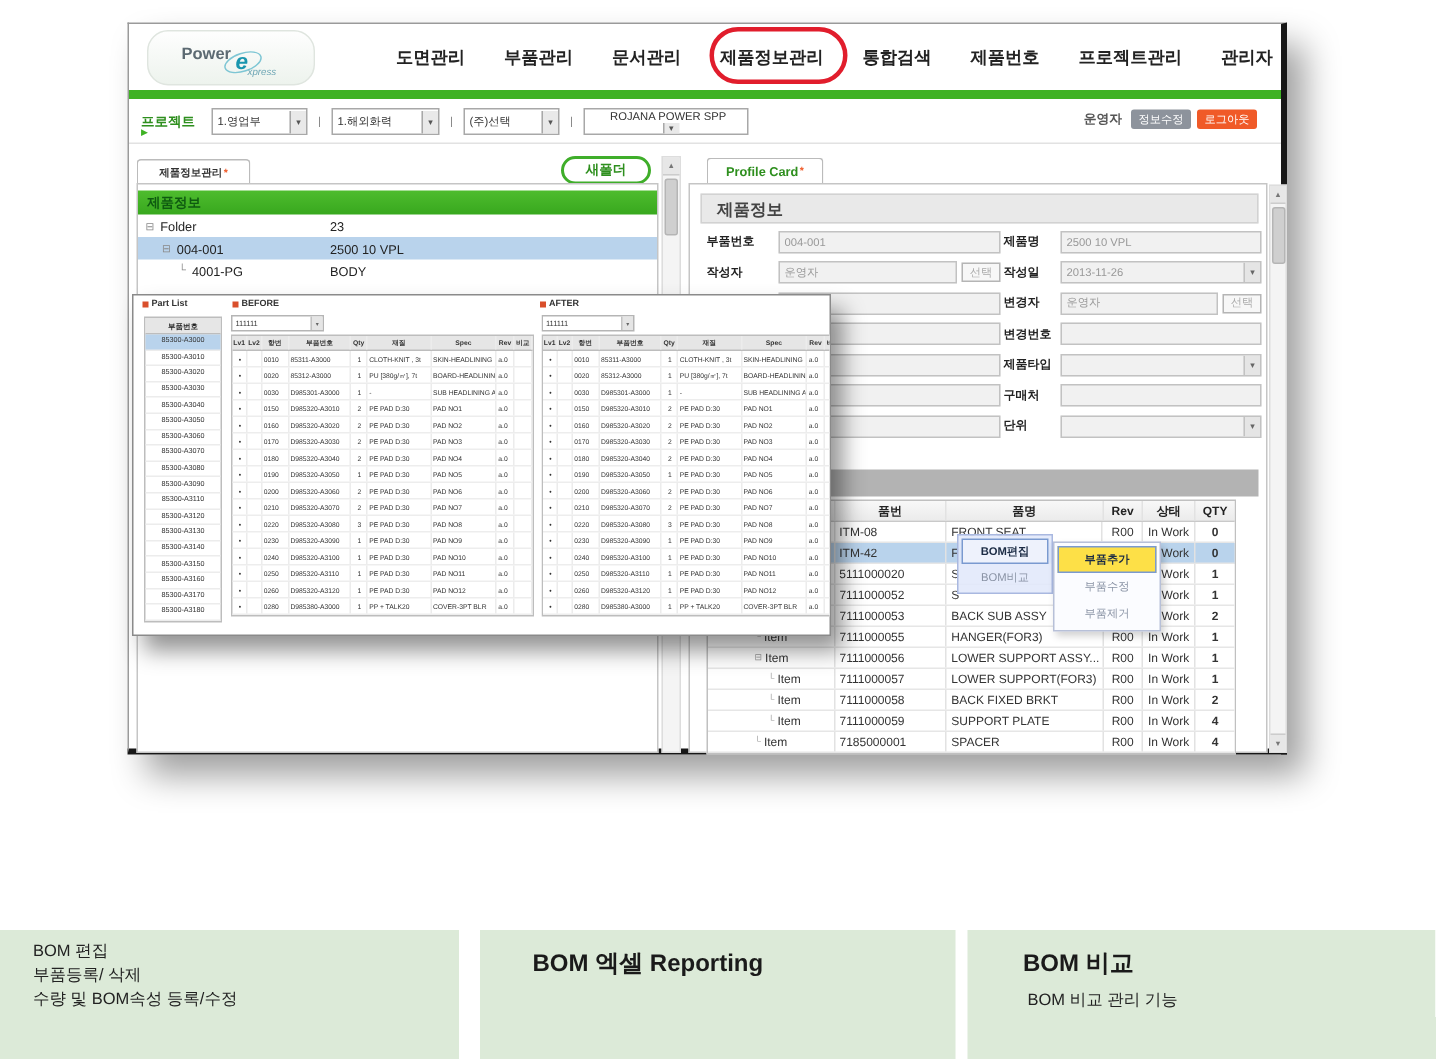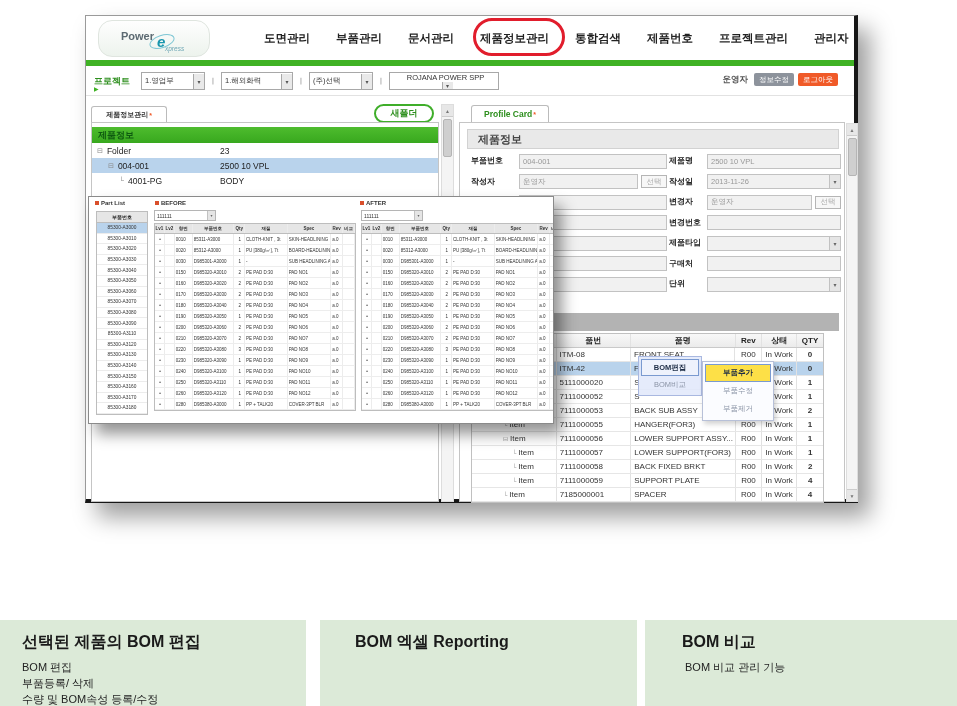--- a/index.html
+++ b/index.html
@@ -925,21 +925,20 @@
 <div class="ctx-submenu" id="ctx-submenu">
     <div class="ctx-item hl">부품추가</div>
     <div class="ctx-item dim">부품수정</div>
     <div class="ctx-item dim">부품제거</div>
   </div>
 
 <div class="red-ellipse"></div>
 
 <div id="captions">
     <div class="cap cap1">
-      <div class="cap-title">선택된 제품의 BOM 편집</div>
       <div class="cap-body">
         <div class="cap-line">BOM 편집</div>
         <div class="cap-line">부품등록/ 삭제</div>
         <div class="cap-line">수량 및 BOM속성 등록/수정</div>
       </div>
     </div>
     <div class="cap cap2">
       <div class="cap-title">BOM 엑셀 Reporting</div>
       <div class="cap-body"></div>
     </div>

